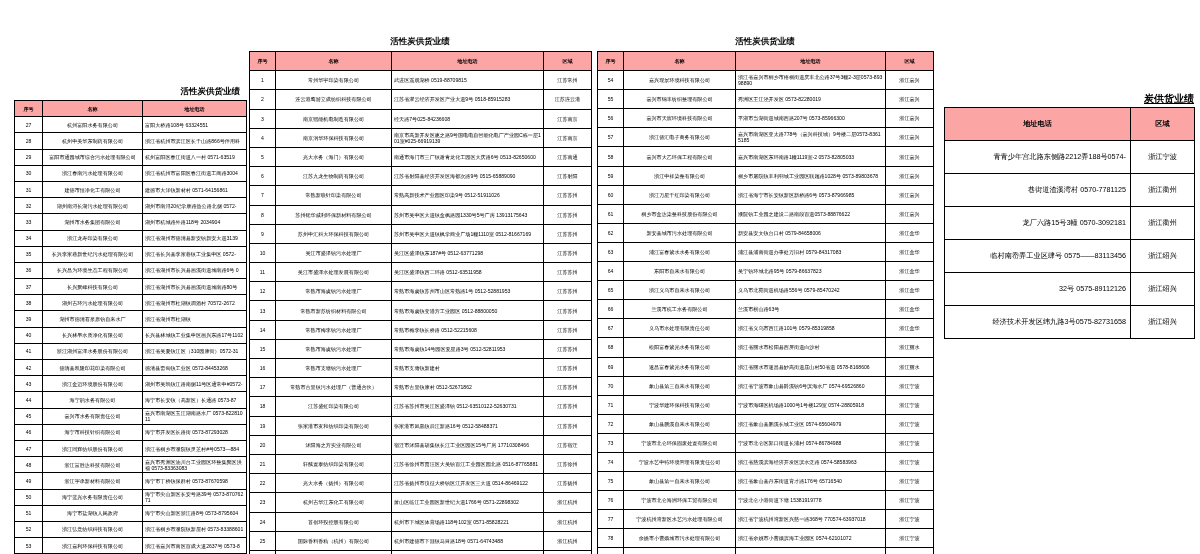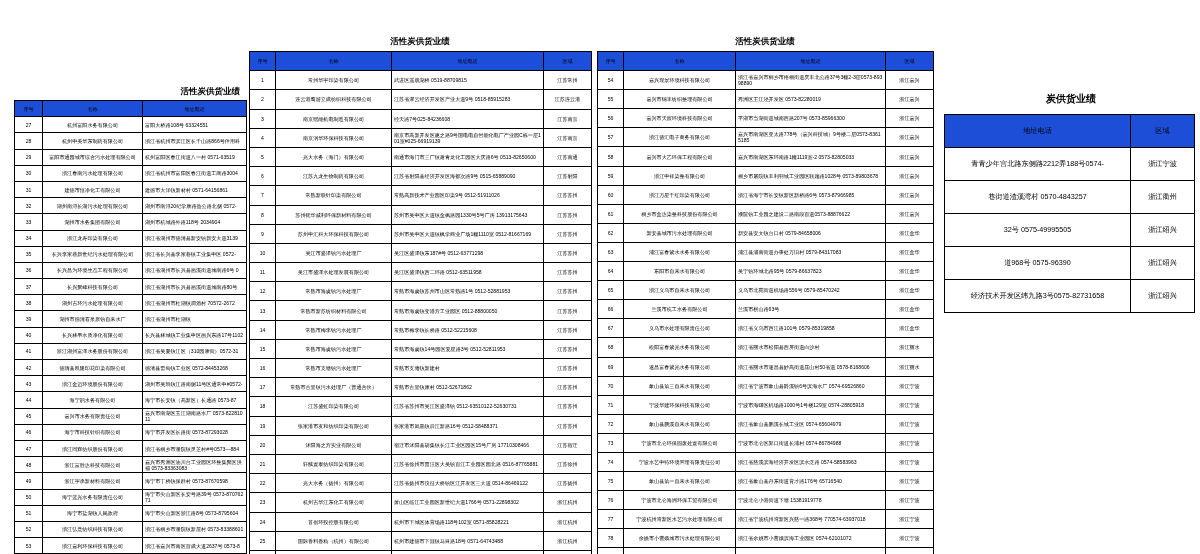--- a/index.html
+++ b/index.html
@@ -37,23 +37,23 @@
   .tbl th,.tbl td{
     border:1px solid #000;
     color:#000;
     padding:1px 2px;
     vertical-align:middle;
     overflow:hidden;
     line-height:1.18;
     word-break:break-all;
   }
   .tbl th{
-    font-weight:normal;
+    font-weight:bold;
     text-align:center;
-    background:#1d4ed8;
+    background:#fca5a5;
   }
   .c-idx{text-align:center;}
   .c-name{text-align:center;}
   .c-addr{text-align:left;}
   .c-area{text-align:center;}
 
   
   #panelA{
     left:14px; top:86px; width:232px;
   }
@@ -82,25 +82,25 @@
   #panelC .tbl th,#panelC .tbl td{font-size:5.1px;height:16.1px;}
   #panelC col.k1{width:26px;}
   #panelC col.k2{width:112px;}
   #panelC col.k3{width:150px;}
   #panelC col.k4{width:48px;}
 
   
   #panelD{
     left:944px; top:92px; width:250px;
   }
-  #panelD .panel-title{font-size:10px;text-align:center;padding-left:4px;margin-bottom:8px;}
+  #panelD .panel-title{font-size:10px;text-align:right;padding-left:4px;margin-bottom:1px;text-decoration:underline;}
   #panelD .tbl th,#panelD .tbl td{font-size:7.2px;height:28px;padding:2px 4px;}
   #panelD col.k3{width:186px;}
   #panelD col.k4{width:64px;}
-  #panelD .c-addr{text-align:center;}
+  #panelD .c-addr{text-align:right;}
 </style>
 </head>
 <body>
 
 <div id="stage">
 
   <div class="panel" id="panelA">
     <div class="panel-title">活性炭供货业绩</div>
     <table class="tbl">
       <colgroup>
@@ -623,29 +623,33 @@
           <th class="c-addr" style="text-align:center">地址电话</th>
           <th class="c-area">区域</th>
         </tr>
       </thead>
       <tbody>
           <tr>
             <td class="c-addr">青青少年宫北路东侧路2212弄188号0574-</td>
             <td class="c-area">浙江宁波</td>
           </tr>
           <tr>
-            <td class="c-addr">巷街道渣溪湾村 0570-4843257</td>
+            <td class="c-addr">巷街道渣溪湾村 0570-7781125</td>
             <td class="c-area">浙江衢州</td>
           </tr>
           <tr>
-            <td class="c-addr">32号 0575-49995505</td>
+            <td class="c-addr">龙厂六路15号3幢 0570-3092181</td>
+            <td class="c-area">浙江衢州</td>
+          </tr>
+          <tr>
+            <td class="c-addr">临村南岙弄工业区肆号 0575——83113456</td>
             <td class="c-area">浙江绍兴</td>
           </tr>
           <tr>
-            <td class="c-addr">道968号 0575-96390</td>
+            <td class="c-addr">32号 0575-89112126</td>
             <td class="c-area">浙江绍兴</td>
           </tr>
           <tr>
             <td class="c-addr">经济技术开发区纬九路3号0575-82731658</td>
             <td class="c-area">浙江绍兴</td>
           </tr>
         </tbody>
     </table>
   </div>
 

